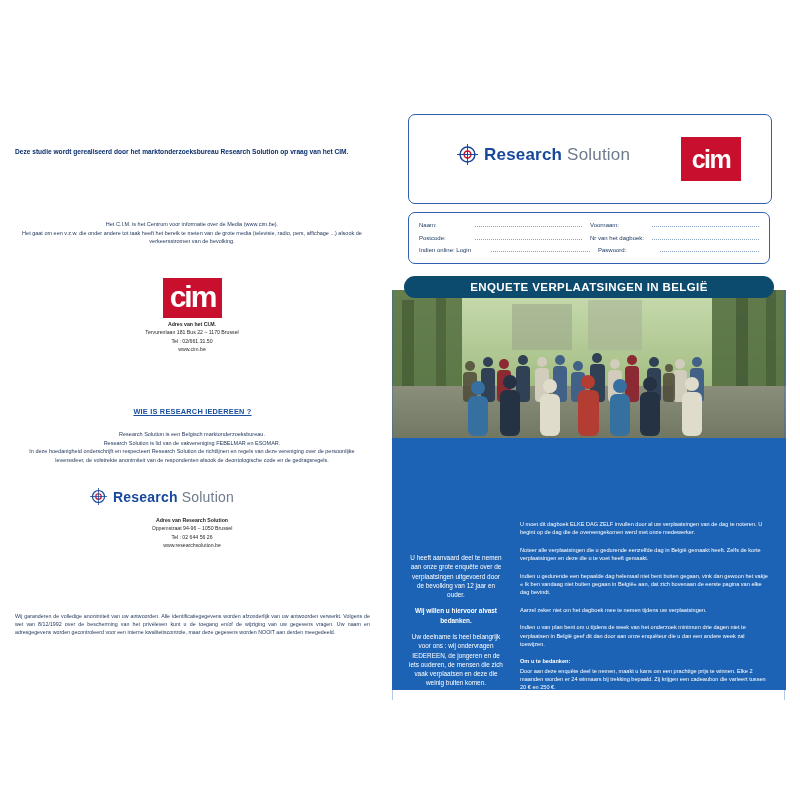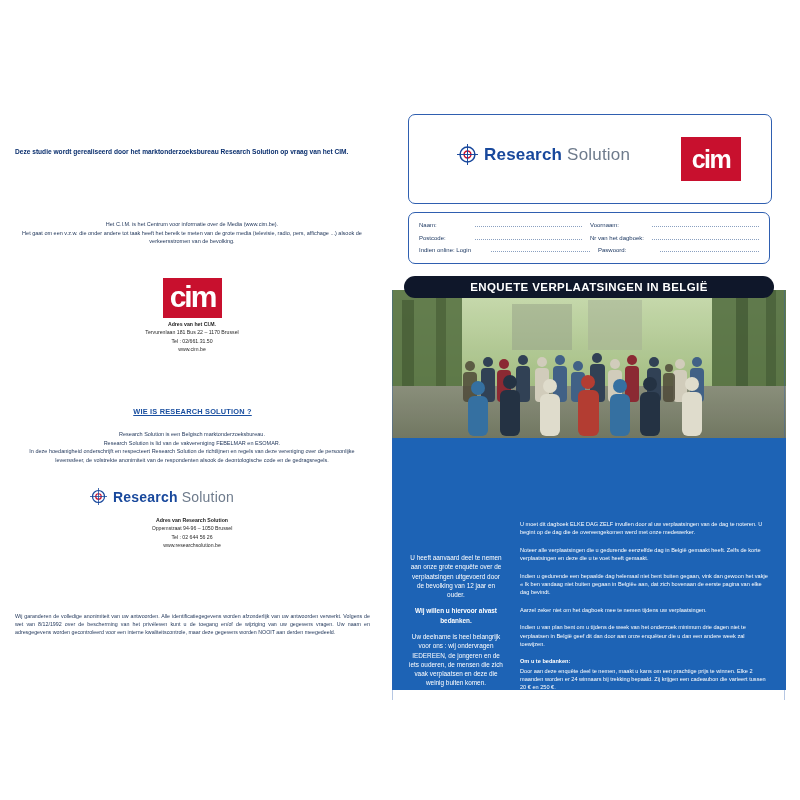--- a/index.html
+++ b/index.html
@@ -172,21 +172,21 @@
   }
   .fl2 { width: 62px; flex: 0 0 auto; padding-left: 8px; }
 
   
   .title-bar {
     position: absolute;
     left: 14px;
     top: 168px;
     width: 370px;
     height: 22px;
-    background: #0f172a;
+    background: #0c4a6e;
     border-radius: 11px;
     color: #ffffff;
     font-size: 11.5px;
     font-weight: bold;
     letter-spacing: .4px;
     display: flex;
     align-items: center;
     justify-content: center;
   }
 
@@ -263,21 +263,21 @@
     <span style="display:inline-block; background:#c8102e; color:#ffffff; font-weight:bold; font-size:30px; line-height:34px; padding:2px 7px 4px 7px; letter-spacing:-2px; font-family:'Liberation Sans',sans-serif;">cim</span>
   </div>
 
   <div class="addr" style="top:200px;">
     <div class="b">Adres van het CI.M.</div>
     <div>Tervurenlaan 181 Bus 22 – 1170 Brussel</div>
     <div>Tel : 02/661.31.50</div>
     <div>www.cim.be</div>
   </div>
 
-  <div class="lp-h" style="top:287px;">WIE IS RESEARCH SOLUTION ?</div>
+  <div class="lp-h" style="top:287px;">WIE IS RESEARCH IEDEREEN ?</div>
 
   <div class="lp-p" style="top:310px; white-space:pre-line;">Research Solution is een Belgisch marktonderzoeksbureau.
 Research Solution is lid van de vakvereniging  FEBELMAR en ESOMAR.
 In deze hoedanigheid onderschrijft en respecteert Research Solution de richtlijnen en regels van deze vereniging over de persoonlijke levenssfeer, de volstrekte anonimiteit van de respondenten alsook de deontologische code en de gedragsregels.</div>
 
   <div class="rs-logo" style="left:90px; top:368px;">
     <span class="rs-mark">
       <svg width="17" height="17" viewBox="0 0 34 34">
         <circle cx="17" cy="17" r="12" fill="none" stroke="#18489c" stroke-width="2.4"></circle>
         <circle cx="17" cy="17" r="5.5" fill="none" stroke="#c8102e" stroke-width="2.4"></circle>

